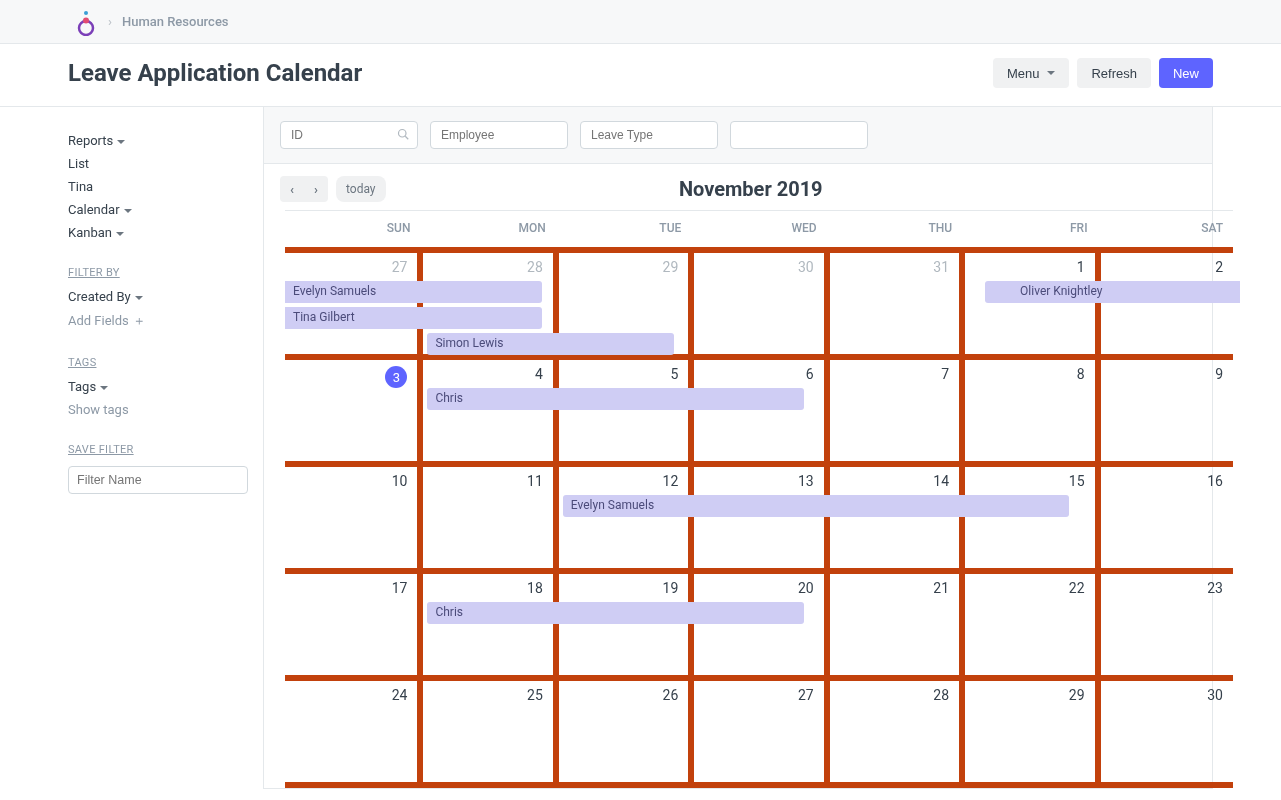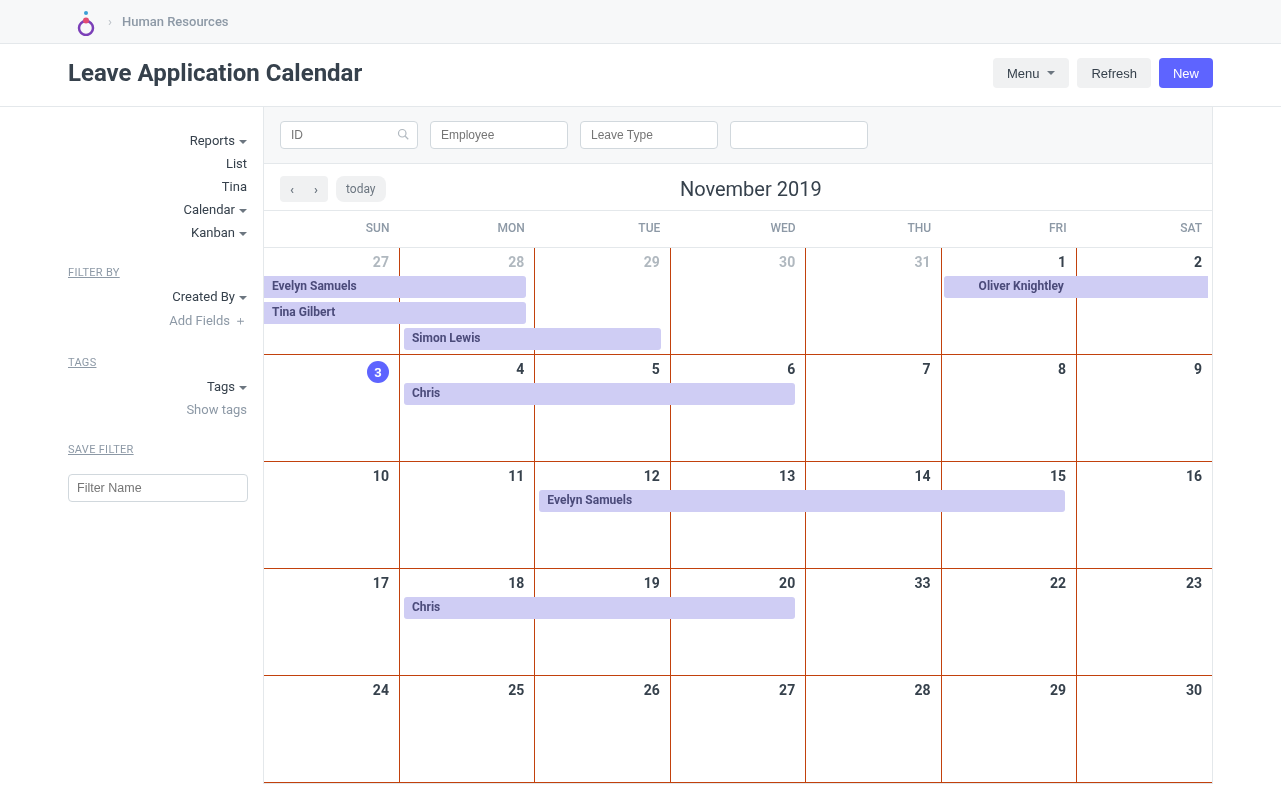--- a/index.html
+++ b/index.html
@@ -15,39 +15,39 @@
 .avatar-sq { width: 26px; height: 26px; border: 1px solid #d1d8dd; border-radius: 4px; display: flex; align-items: center; justify-content: center; color: #9aa6b2; font-size: 12px; }
 .nav-link { color: #6c7680; font-size: 13px; cursor: pointer; display: inline-flex; align-items: center; gap: 4px; }
 .bell { color: #9aa6b2; font-size: 15px; }
 .page-head { display: flex; align-items: center; padding: 14px 68px 18px; border-bottom: 1px solid #e4e8eb; }
 .page-title { font-size: 24px; font-weight: 700; color: #36414c; }
 .page-actions { margin-left: auto; display: flex; gap: 8px; }
 .btn { height: 30px; padding: 0 14px; border-radius: 4px; border: none; background: #f0f1f2; color: #36414c; font-size: 13px; cursor: pointer; display: inline-flex; align-items: center; gap: 4px; }
 .btn.primary { background: #5e64ff; color: #ffffff; }
 .layout { display: flex; padding: 0 68px; }
 .sidebar { width: 195px; padding-top: 22px; padding-right: 16px; }
-.sidebar .item { display: block; padding: 4px 0; color: #36414c; font-size: 13px; cursor: pointer; text-align: right; }
+.sidebar .item { display: block; padding: 4px 0; color: #36414c; font-size: 13px; cursor: pointer; }
 .sidebar .section-label { font-size: 11px; color: #8d99a6; letter-spacing: 0.3px; margin-top: 22px; margin-bottom: 6px; text-transform: uppercase; text-decoration: underline; }
 .sidebar .muted { color: #8d99a6; }
-.sidebar input.filter-name { width: 180px; height: 28px; border: 1px solid #d1d8dd; border-radius: 4px; padding: 4px 8px; font-size: 12.5px; margin-top: 12px; }
+.sidebar input.filter-name { width: 180px; height: 28px; border: 1px solid #d1d8dd; border-radius: 4px; padding: 4px 8px; font-size: 12.5px; margin-top: 4px; }
 .caret { display: inline-block; margin-left: 4px; border-top: 4px solid #6c7680; border-left: 4px solid transparent; border-right: 4px solid transparent; vertical-align: middle; }
 .plus { color: #8d99a6; margin-left: 4px; }
 .main { flex: 1; border: 1px solid #e4e8eb; border-top: none; margin-top: 0; background: #fff; }
 .filter-bar { background: #f7f8f9; padding: 14px 16px; border-bottom: 1px solid #e4e8eb; display: flex; gap: 12px; }
 .filter-input { height: 28px; border: 1px solid #d1d8dd; border-radius: 4px; background: #fff; padding: 0 10px; font-size: 12px; color: #8d99a6; display: flex; align-items: center; width: 138px; position: relative; }
 .filter-input input { border: none; outline: none; width: 100%; font-size: 12px; background: transparent; }
 .filter-input .mini-search { position: absolute; right: 8px; color: #b0b8bf; }
 .cal-toolbar { display: flex; align-items: center; padding: 12px 16px 8px; }
 .nav-pill { display: inline-flex; background: #f0f1f2; border-radius: 4px; height: 26px; align-items: center; }
 .nav-pill span { width: 24px; text-align: center; color: #6c7680; cursor: pointer; font-size: 13px; font-weight: 600; }
 .today-pill { margin-left: 8px; background: #f0f1f2; border-radius: 8px; height: 26px; display: inline-flex; align-items: center; padding: 0 10px; font-size: 12px; color: #6c7680; cursor: pointer; }
-.cal-title { margin: 0 auto; font-size: 20px; font-weight: 400; color: #36414c; position: relative; left: -40px; }
-.cal-table { width: 100%; border-collapse: collapse; table-layout: fixed; }
+.cal-title { margin: 0 auto; font-size: 20px; font-weight: 700; color: #36414c; position: relative; left: -40px; }
+.cal-table { width: 100%; border-collapse: collapse; table-layout: fixed; margin-left: 21px; }
 .cal-table th { text-align: right; padding: 10px 10px 12px; color: #8d99a6; font-weight: 500; font-size: 12px; border-bottom: 1px solid #e4e8eb; border-top: 1px solid #e4e8eb; }
-.cal-table td { border: 1px solid #c2410c; height: 107px; vertical-align: top; padding: 0; position: relative; overflow: visible; font-weight: bold; }
+.cal-table td { border: 6px solid #c2410c; height: 107px; vertical-align: top; padding: 0; position: relative; overflow: visible; }
 .cal-table tr td:first-child { border-left: none; }
 .cal-table tr td:last-child { border-right: none; }
 .daynum { text-align: right; padding: 6px 10px 2px; font-size: 14px; color: #36414c; }
 .daynum.muted { color: #b0b8bf; }
 .daynum.today span { display: inline-flex; width: 22px; height: 22px; background: #5e64ff; color: #fff; border-radius: 50%; align-items: center; justify-content: center; font-size: 13px; }
 .event { position: absolute; height: 22px; background: #cfcdf4; border-radius: 3px; color: #4b4b7a; font-size: 12px; padding: 3px 8px 0; white-space: nowrap; overflow: hidden; cursor: pointer; z-index: 2; }
 </style>
 </head>
 <body>
 
@@ -153,21 +153,21 @@
               <div class="daynum muted">29</div>
             </td>
             <td>
               <div class="daynum muted">30</div>
             </td>
             <td>
               <div class="daynum muted">31</div>
             </td>
             <td>
               <div class="daynum">1</div>
-              <div class="event" style="top: 28px; left: 2px; width: calc(200% - 4px); border-radius: 3px 0px 0px 3px; padding-left: 35px;">Oliver Knightley</div>
+              <div class="event" style="top: 28px; left: 20px; width: calc(200% - 4px); border-radius: 3px 0px 0px 3px; padding-left: 35px;">Oliver Knightley</div>
             </td>
             <td>
               <div class="daynum">2</div>
             </td>
           </tr>
           <tr>
             <td>
               <div class="daynum today"><span>3</span></div>
             </td>
             <td>
@@ -222,21 +222,21 @@
               <div class="daynum">18</div>
               <div class="event" style="top: 28px; left: 4px; width: calc(300% - 12px); border-radius: 3px;">Chris</div>
             </td>
             <td>
               <div class="daynum">19</div>
             </td>
             <td>
               <div class="daynum">20</div>
             </td>
             <td>
-              <div class="daynum">33</div>
+              <div class="daynum">21</div>
             </td>
             <td>
               <div class="daynum">22</div>
             </td>
             <td>
               <div class="daynum">23</div>
             </td>
           </tr>
           <tr>
             <td>

